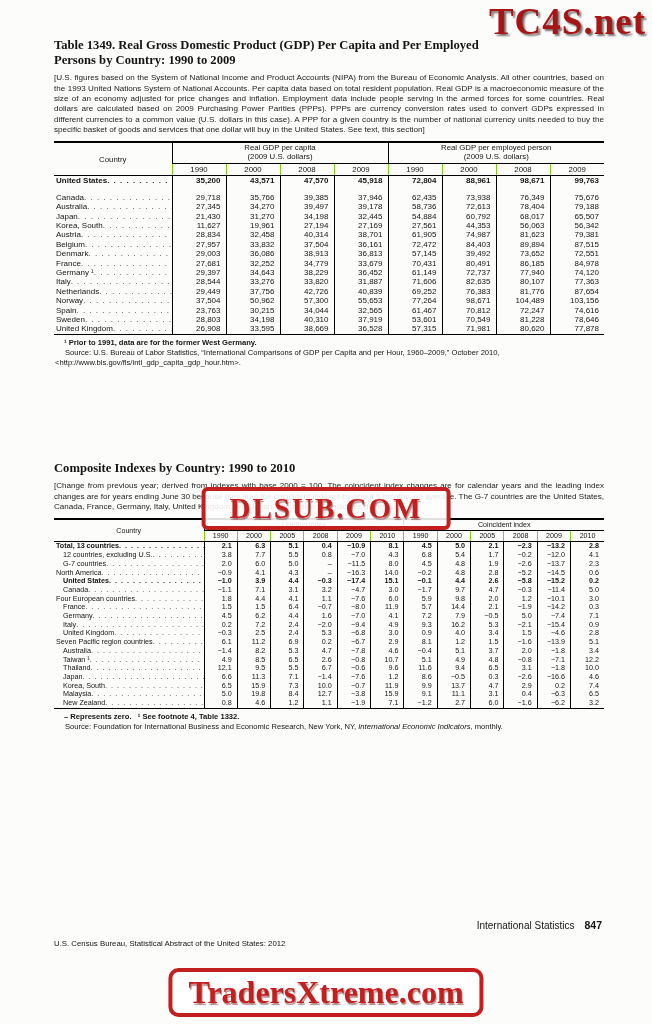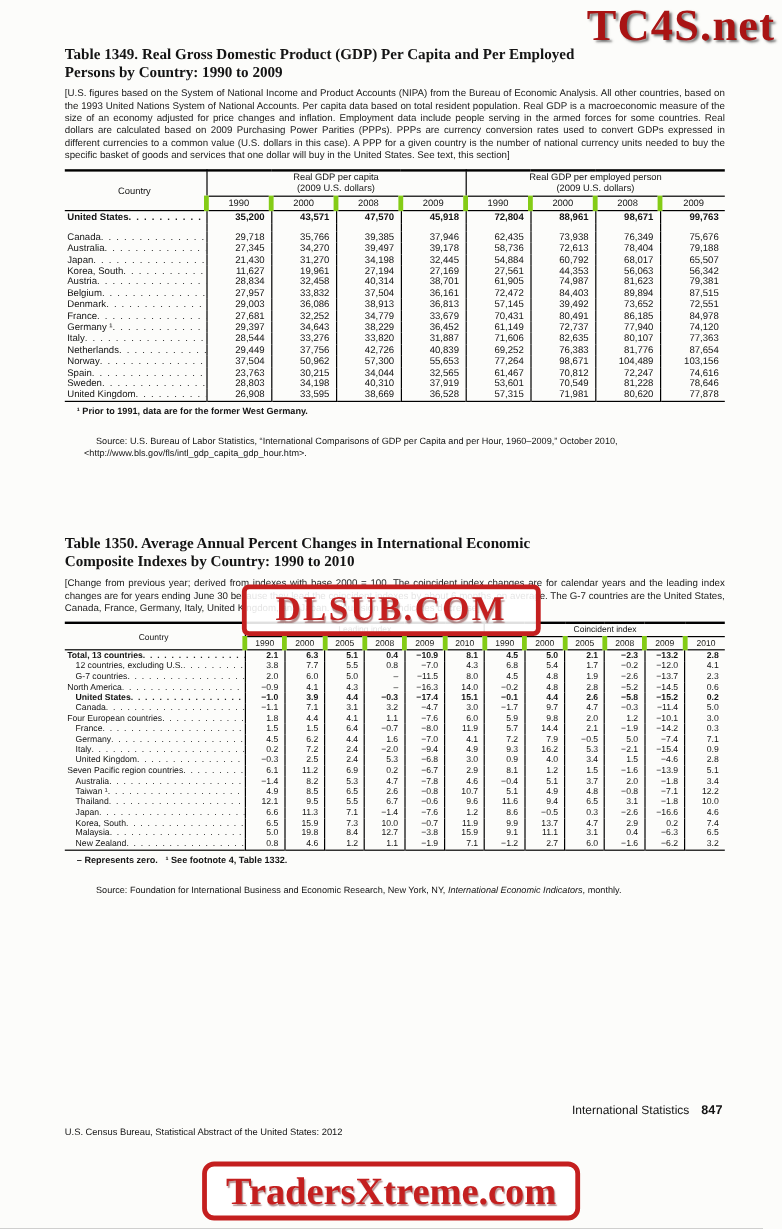--- a/index.html
+++ b/index.html
@@ -7,40 +7,40 @@
         color:#141414;font-family:"Liberation Sans","DejaVu Sans",sans-serif;}
   .sec{position:absolute;left:54px;width:550px;}
   #section1{top:38px;}
   #section2{top:446px;}
   .tbl-title{font-family:"Liberation Serif","DejaVu Serif",serif;font-size:12.6px;font-weight:bold;line-height:1.2;margin:0 0 5px 0;}
   .headnote{font-size:8.1px;line-height:1.28;text-align:justify;margin:0 0 6px 0;color:#1b1b1b;}
   table{width:100%;border-collapse:collapse;table-layout:fixed;border-top:2px solid #000;border-bottom:1px solid #000;}
   th{font-weight:normal;}
   thead th{text-align:center;vertical-align:middle;padding:1px 2px;}
   .group-h{border-left:1px solid #000;border-bottom:1px solid #000;line-height:1.15;}
-  .yr{border-left:4px solid #84cc16;border-bottom:1px solid #000;}
+  .yr{border-left:1px solid #84cc16;border-bottom:1px solid #000;}
   .country-h{border-bottom:1px solid #000;}
   .t49{font-size:8px;}
   .t50{font-size:7.2px;}
   .t49 thead{font-size:7.8px;}
   .t50 thead{font-size:7.1px;}
   td{padding:0;vertical-align:bottom;}
   .num{text-align:right;padding-right:5px;border-left:1px solid #000;white-space:nowrap;}
   .t49 td{line-height:9.4px;}
   .t50 td{line-height:8.7px;}
   .stubcell{overflow:hidden;padding-left:2px;}
   .stub-flex{display:flex;align-items:baseline;overflow:hidden;}
   .lab{white-space:nowrap;}
   .ind1 .lab{padding-left:7px;}
   .dots{flex:1;overflow:hidden;white-space:nowrap;color:#222;}
   .dots::after{content:" . . . . . . . . . . . . . . . . . . . . . . . . . . . . . . . . . . . . . . . . . . . .";letter-spacing:1px;}
   tr.bold td{font-weight:bold;}
   tr.spacer td{height:7px;line-height:7px;}
   .footnote{font-size:7.6px;margin:3px 0 1px 0;padding-left:10px;font-weight:bold;}
-  .source{font-size:7.6px;margin:16px;text-indent:10px;line-height:1.3;}
+  .source{font-size:7.6px;margin:1px;text-indent:10px;line-height:1.3;}
   .source i{font-style:italic;}
   .footer-right{position:absolute;top:919px;right:50px;font-size:10px;}
   .footer-right b{font-size:10.5px;margin-left:10px;}
   .footer-left{position:absolute;top:939px;left:54px;font-size:7.8px;}
   .wm-top{position:absolute;top:0;right:6px;font-family:"Liberation Serif","DejaVu Serif",serif;font-weight:bold;
           font-size:37px;color:#a91414;text-shadow:2px 2px 2px rgba(70,70,70,.75);letter-spacing:1px;z-index:5;}
   .wm-mid{position:absolute;top:487px;left:50%;transform:translateX(-50%);font-family:"Liberation Serif","DejaVu Serif",serif;
           font-weight:bold;font-size:29px;color:#c41f1f;background:rgba(255,255,255,.88);border:4px solid #c41f1f;
           border-radius:6px;padding:1px 24px;letter-spacing:2px;text-shadow:1px 2px 1px rgba(90,0,0,.45);z-index:5;white-space:nowrap;}
   .wm-bottom{position:absolute;top:968px;left:50%;transform:translateX(-50%);font-family:"Liberation Serif","DejaVu Serif",serif;
@@ -357,21 +357,21 @@
             <td class="num">80,620</td>
             <td class="num">77,878</td>
           </tr>
         </tbody>
     </table>
     <p class="footnote">¹ Prior to 1991, data are for the former West Germany.</p>
     <p class="source">Source: U.S. Bureau of Labor Statistics, “International Comparisons of GDP per Capita and per Hour, 1960–2009,” October 2010, &lt;http://www.bls.gov/fls/intl_gdp_capita_gdp_hour.htm&gt;.</p>
   </section>
 
   <section class="sec" id="section2">
-    <h2 class="tbl-title"><span>Table 1350. Average Annual Percent Changes in International Economic</span><br><span>Composite Indexes by Country: 1990 to 2010</span></h2>
+    <h2 class="tbl-title"><br><span>Composite Indexes by Country: 1990 to 2010</span></h2>
     <p class="headnote">[Change from previous year; derived from indexes with base 2000 = 100. The coincident index changes are for calendar years and the leading index changes are for years ending June 30 because they lead the coincident indexes by about 6 months, on average. The G-7 countries are the United States, Canada, France, Germany, Italy, United Kingdom, and Japan. Minus sign (−) indicates decrease]</p>
     <table class="t50">
       <colgroup>
           <col style="width:150px">
           <col span="12">
         </colgroup>
       <thead>
         <tr>
           <th rowspan="2" class="country-h">Country</th>
           <th colspan="6" class="group-h">Leading index</th>

